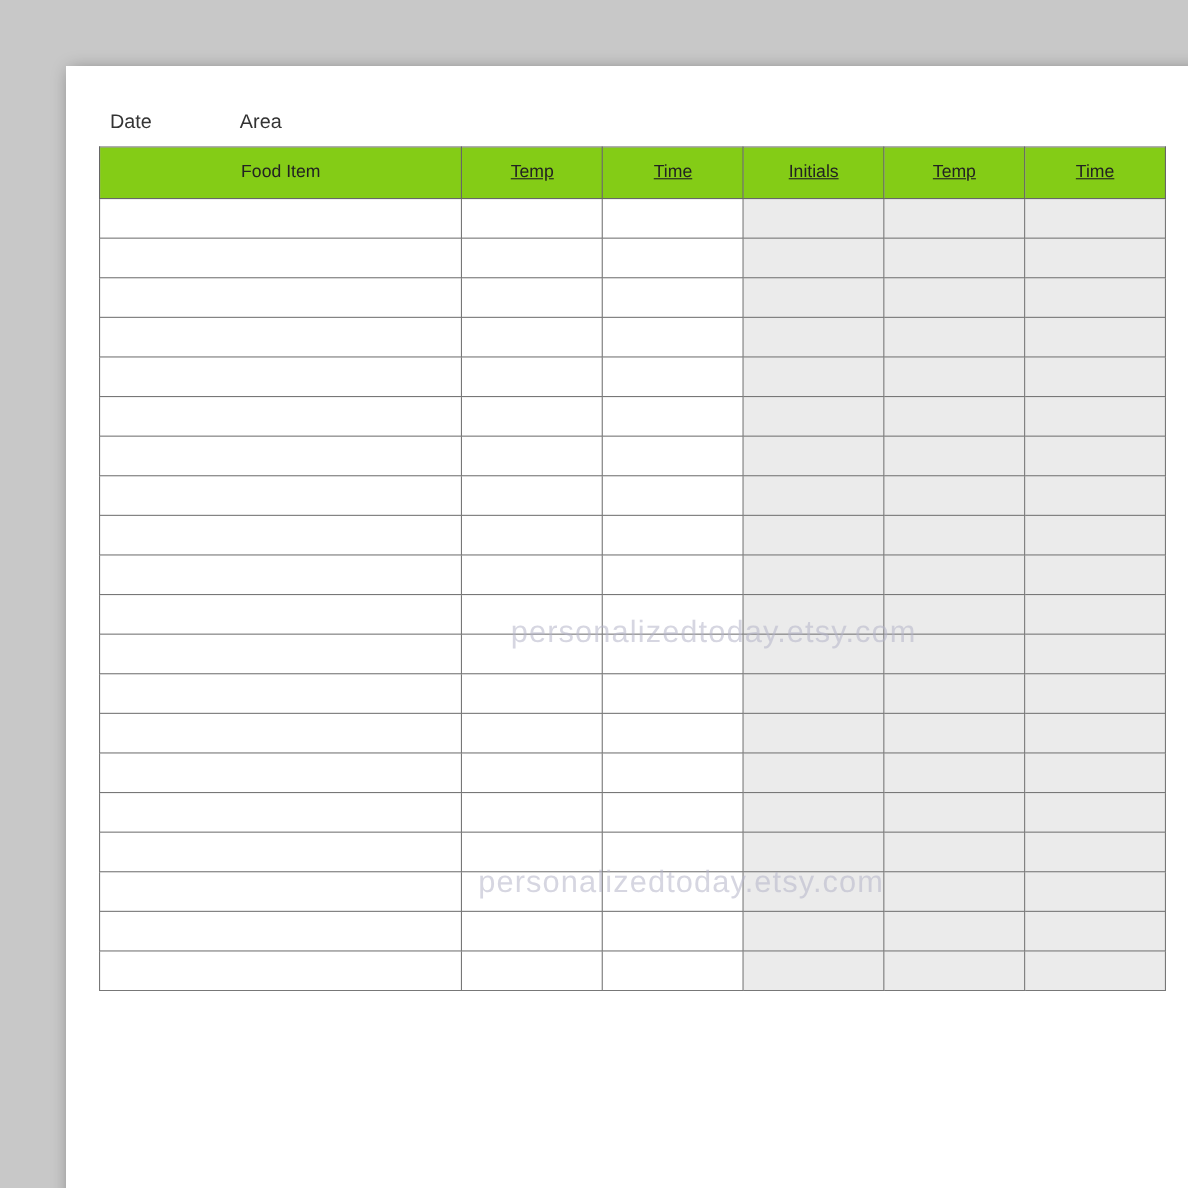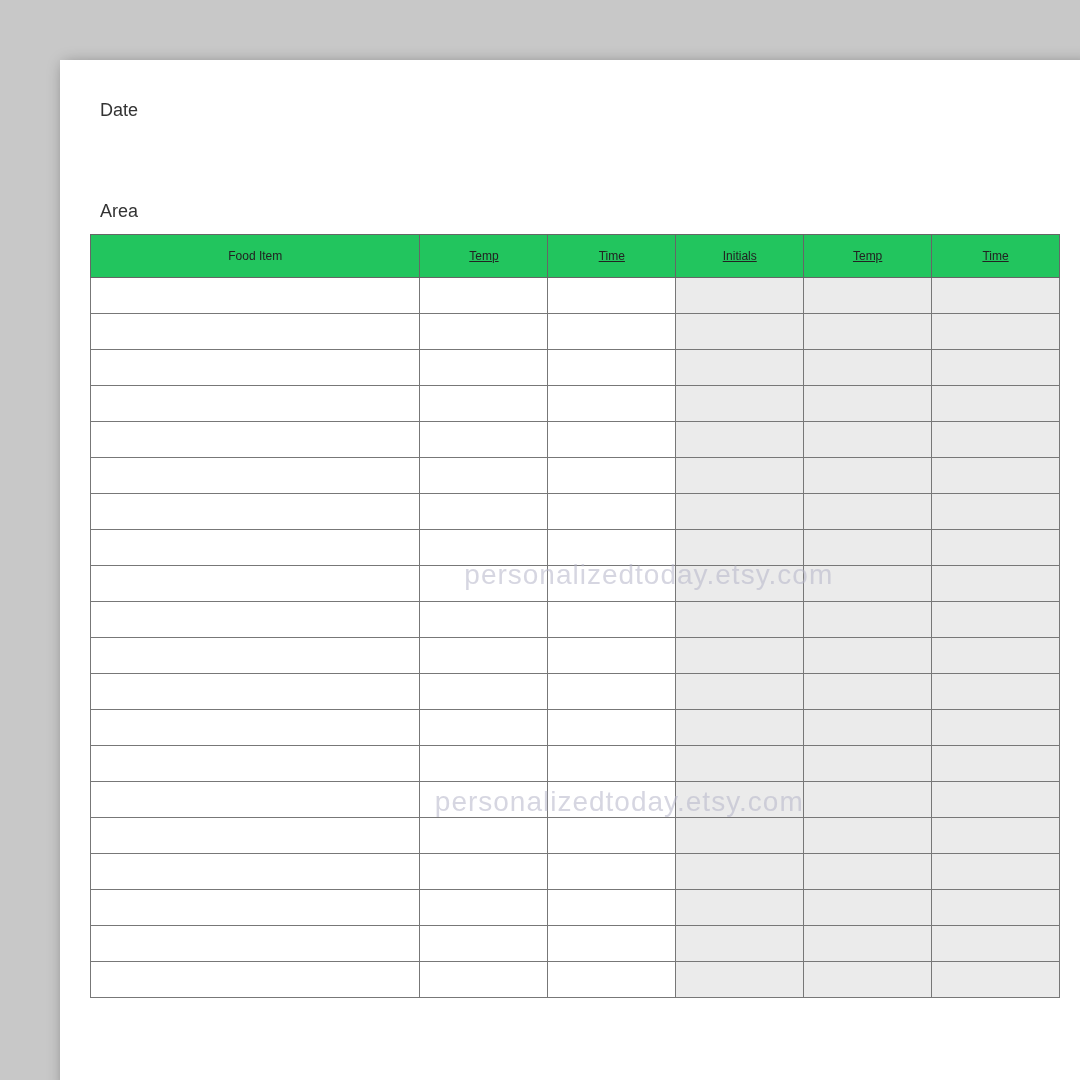--- a/index.html
+++ b/index.html
@@ -49,21 +49,20 @@
       margin-bottom: 20px;
       padding-right: 0;
       white-space: nowrap;
     }
 
     .meta-row {
       display: flex;
       gap: 80px;
       margin-bottom: 12px;
       padding-left: 10px;
-      flex-direction: column;
     }
 
     .meta-label {
       font-size: 18px;
       color: #333;
       font-family: Arial, sans-serif;
     }
 
     .table-container {
       width: 100%;
@@ -73,24 +72,24 @@
     table {
       width: 100%;
       border-collapse: collapse;
       table-layout: fixed;
     }
 
     thead tr th {
       border: 1.5px solid #666;
       padding: 14px 8px;
       text-align: center;
-      font-size: 12px;
+      font-size: 16px;
       font-weight: normal;
       color: #222;
-      background: #22c55e;
+      background: #84cc16;
     }
 
     thead tr th:first-child {
       width: 34%;
     }
 
     thead tr th:not(:first-child) {
       width: 13.2%;
       text-decoration: underline;
     }

